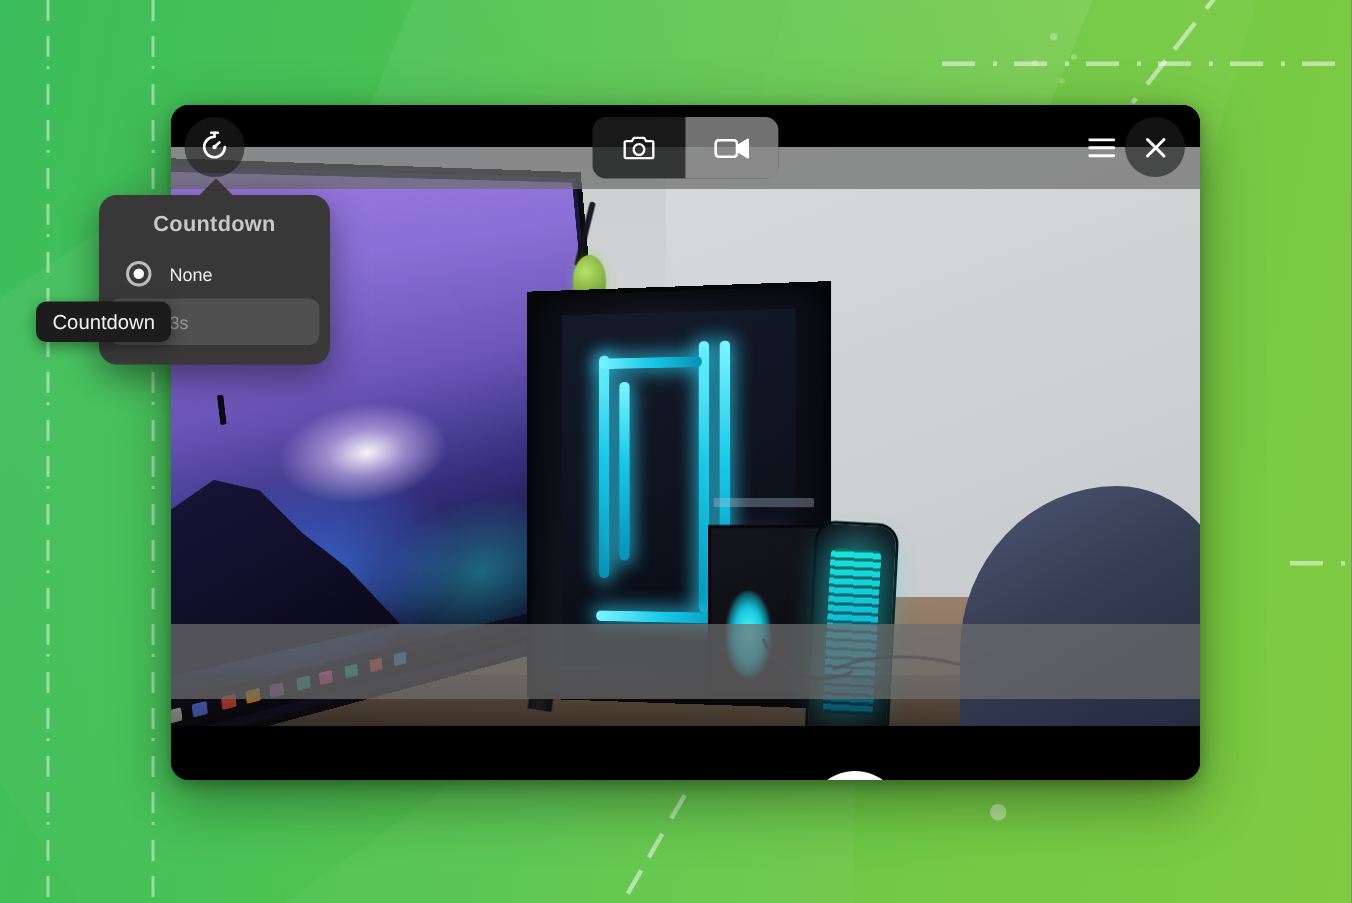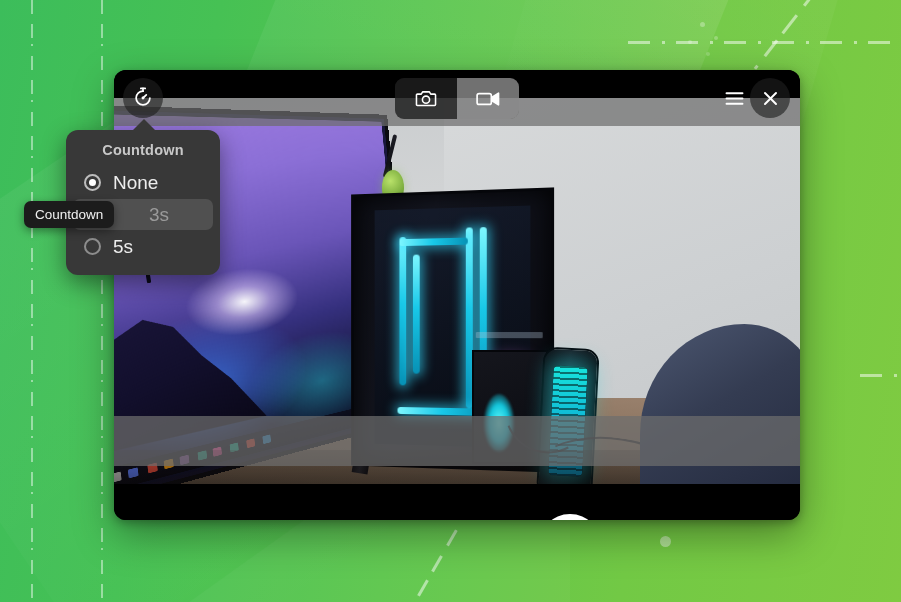--- a/index.html
+++ b/index.html
@@ -372,40 +372,40 @@
     letter-spacing: .2px;
   }
   .radio-row {
     display: flex; align-items: center;
     height: 31px;
     margin: 1px 7px;
     padding-left: 11px;
     border-radius: 7px;
     cursor: pointer;
   }
-  .radio-row.hovered { background: rgba(255,255,255,.12); gap: 36px; }
+  .radio-row.hovered { background: rgba(255,255,255,.12); }
   .radio-mark {
     width: 17px; height: 17px; border-radius: 50%;
     border: 2px solid #8d8d8d;
     box-sizing: border-box;
     margin-right: 12px;
     flex: 0 0 auto;
     position: relative;
     background: transparent;
   }
   .radio-row.selected .radio-mark { border-color: #bdbdbd; }
   .radio-row.selected .radio-mark::after {
     content: "";
     position: absolute; left: 3px; top: 3px;
     width: 7px; height: 7px; border-radius: 50%;
     background: #ffffff;
   }
   .radio-label {
     color: #ededed;
-    font-size: 19px;
+    font-size: 12px;
   }
   .radio-row.hovered .radio-label { color: #9a9a9a; }
 
   
   #countdown-tooltip {
     position: absolute;
     left: 24px; top: 201px;
     background: #1c1c1c;
     color: #f0f0f0;
     font-size: 13.5px;
@@ -569,22 +569,18 @@
     <div class="radio-row selected">
       <span class="radio-mark"></span>
       <span class="radio-label">None</span>
     </div>
 
     <div class="radio-row hovered">
       <span class="radio-mark"></span>
       <span class="radio-label">3s</span>
     </div>
 
-    <div class="radio-row">
-      <span class="radio-mark"></span>
-      <span class="radio-label">5s</span>
-    </div>
 
   </div>
 
   <div id="countdown-tooltip">Countdown</div>
 
 </div>
 
 </body></html>

